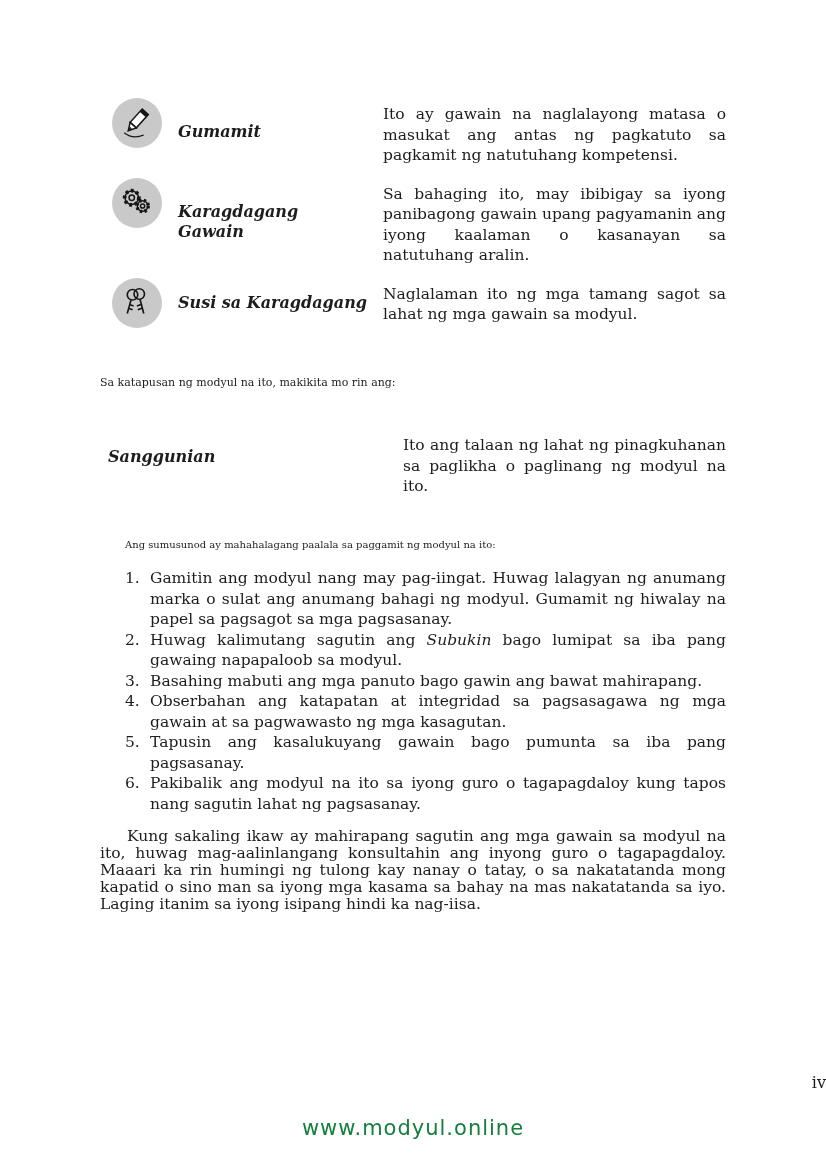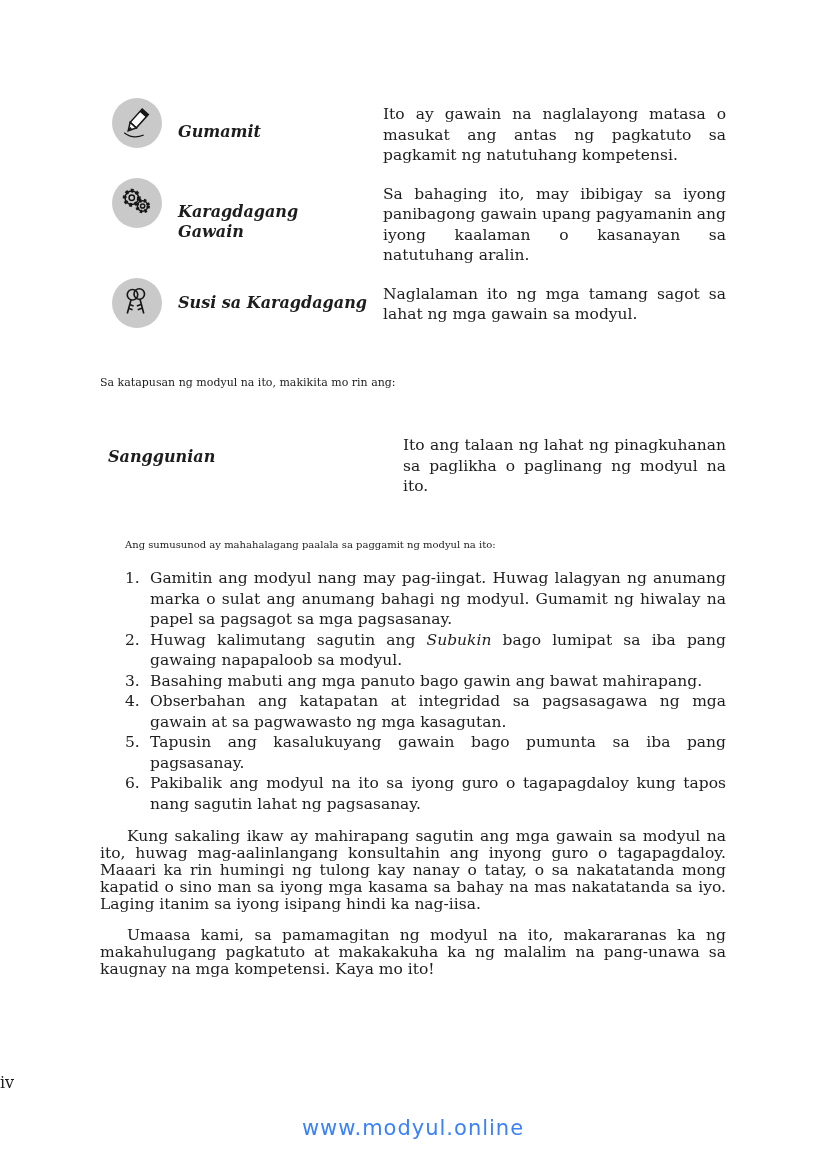--- a/index.html
+++ b/index.html
@@ -80,29 +80,29 @@
   
   .body-para{
     margin:14px 0 0 0;
     font-size:15.5px;line-height:17px;
     text-align:justify;
     text-indent:27px;
   }
   
   .page-number{
     position:absolute;left:0;top:1073px;width:826px;
-    text-align:left;
+    text-align:right;
     font-size:16px;
   }
   .watermark{
     position:absolute;left:0;top:1116px;width:826px;
     text-align:center;
     font-family:"DejaVu Sans", sans-serif;
     font-size:21px;
-    color:#3b82f6;
+    color:#15803d;
     letter-spacing:1px;
   }
   svg{display:block;}
 </style>
 </head>
 <body>
 
 <div class="content">
 
   <div class="icon-row">
@@ -190,18 +190,17 @@
       <span class="num">5.</span>
       <span class="txt">Tapusin ang kasalukuyang gawain bago pumunta sa iba pang pagsasanay.</span>
     </div>
     <div class="reminder-item">
       <span class="num">6.</span>
       <span class="txt">Pakibalik ang modyul na ito sa iyong guro o tagapagdaloy kung tapos nang sagutin lahat ng pagsasanay.</span>
     </div>
   </div>
 
   <p class="body-para">Kung sakaling ikaw ay mahirapang sagutin ang mga gawain sa modyul na ito, huwag mag-aalinlangang konsultahin ang inyong guro o tagapagdaloy. Maaari ka rin humingi ng tulong kay nanay o tatay, o sa nakatatanda mong kapatid o sino man sa iyong mga kasama sa bahay na mas nakatatanda sa iyo. Laging itanim sa iyong isipang hindi ka nag-iisa.</p>
-  <p class="body-para">Umaasa kami, sa pamamagitan ng modyul na ito, makararanas ka ng makahulugang pagkatuto at makakakuha ka ng malalim na pang-unawa sa kaugnay na mga kompetensi. Kaya mo ito!</p>
 
 </div>
 
 <div class="page-number">iv</div>
 <div class="watermark">www.modyul.online</div>
 
 </body></html>

